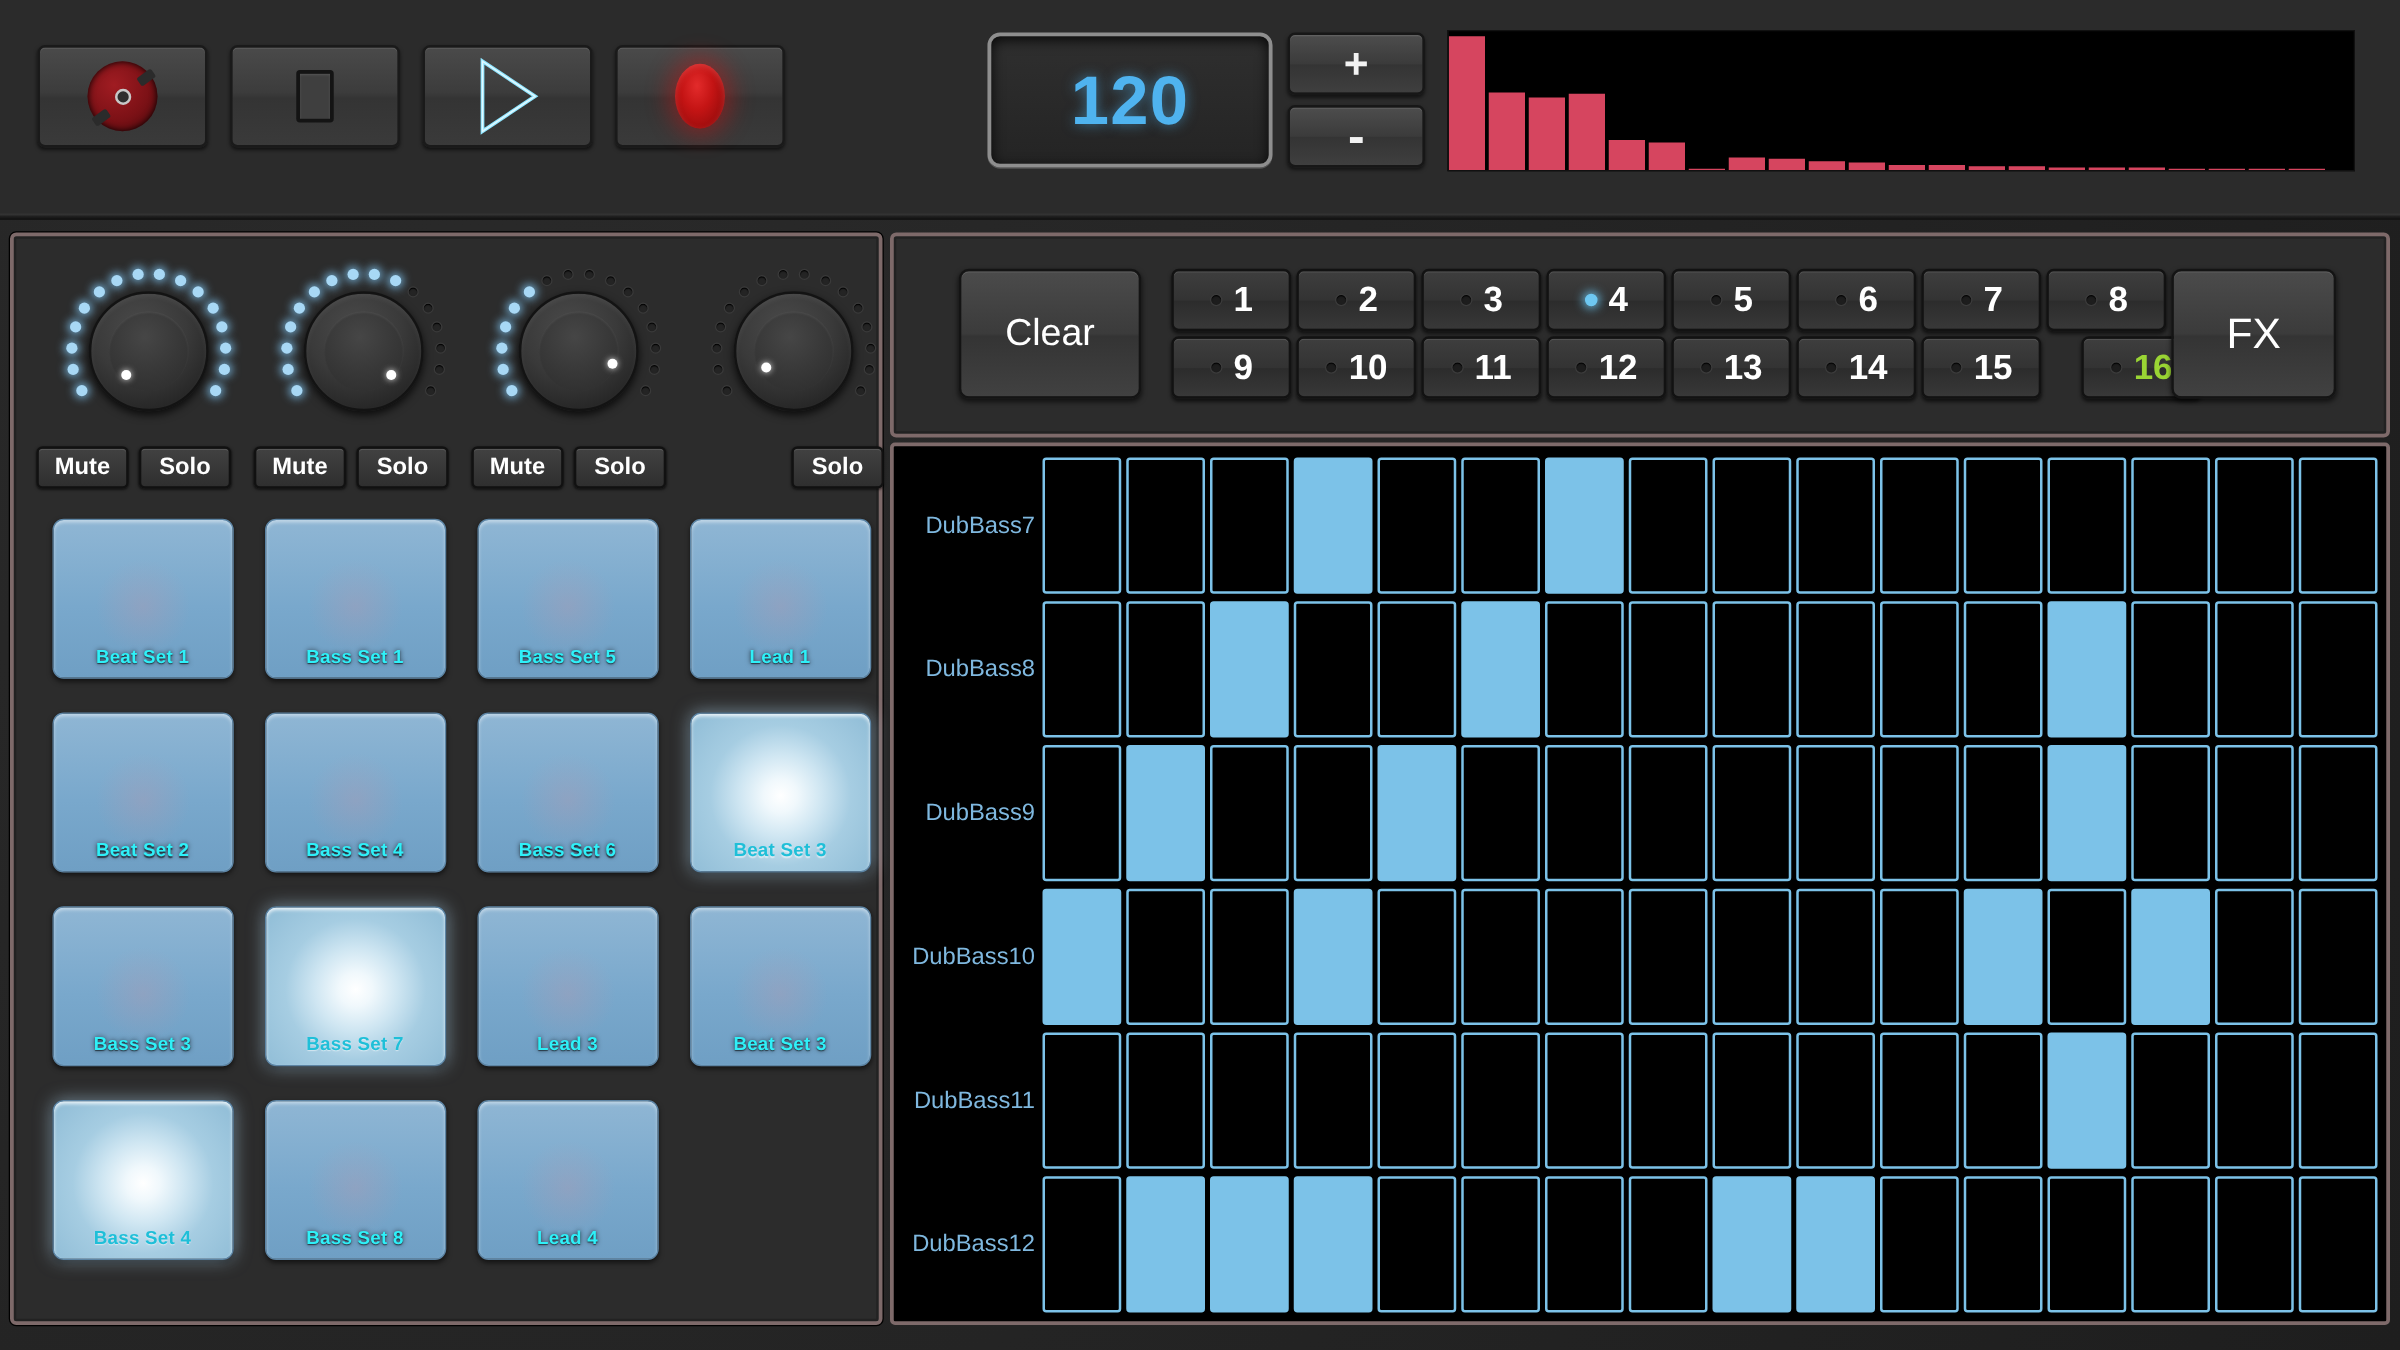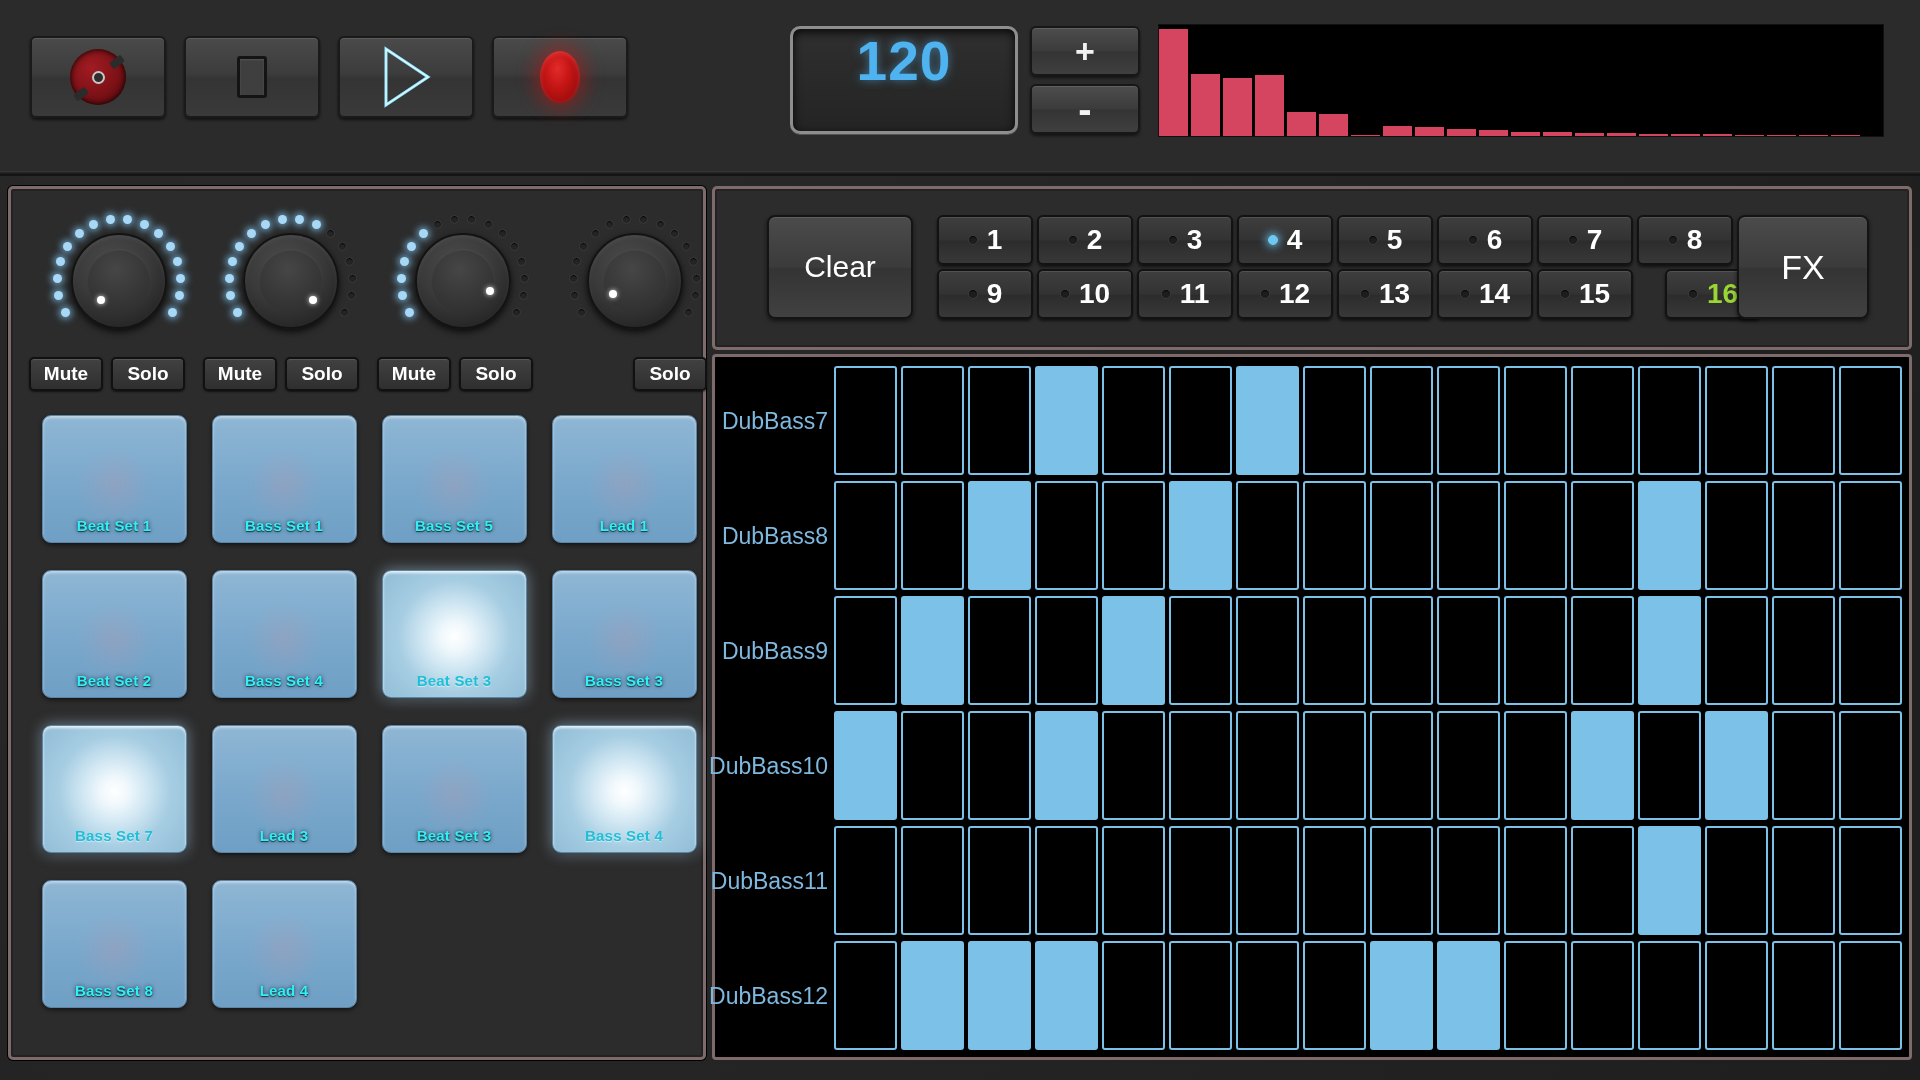--- a/index.html
+++ b/index.html
@@ -73,21 +73,21 @@
     box-shadow: 0 0 18px 6px rgba(200,20,20,.45), inset 0 2px 5px rgba(255,130,130,.35);
   }
 
   
   .bpm-display {
     position: absolute; left: 790px; top: 26px;
     width: 228px; height: 108px; border-radius: 10px;
     background: linear-gradient(#2f2f2f, #242424);
     border: 3px solid #8e8e8e;
     box-shadow: inset 0 3px 10px rgba(0,0,0,.85), 0 1px 0 #555;
-    display: flex; align-items: flex-start; justify-content: center;
+    display: flex; align-items: center; justify-content: center;
   }
   .bpm-value {
     font-size: 55px; font-weight: bold; color: #4fb3ef;
     letter-spacing: 1px;
     text-shadow: 0 0 10px rgba(79,179,239,.55);
     font-family: "Liberation Sans", sans-serif;
   }
 
   .bpm-steppers {
     position: absolute; left: 1030px; top: 26px;
@@ -263,21 +263,21 @@
   .seq-panel {
     position: absolute; left: 0; top: 168px;
     width: 1200px; height: 706px;
     background: #000;
     border: 3px solid #7e6a6a; border-radius: 4px;
   }
   .seq-inner { position: absolute; inset: 3px; display: flex; }
   .track-col { width: 116px; flex: none; position: relative; }
   .track-name {
     position: absolute; right: 6px;
-    color: #7fb8df; font-size: 23px;
+    color: #7fb8df; font-size: 19px;
     transform: translateY(-50%);
     white-space: nowrap;
   }
   .step-area { flex: 1; position: relative; padding: 4px 2px 4px 0; }
   .step-row { display: flex; gap: 4px; }
   .step {
     flex: 1; border: 2px solid #7cc2e8; border-radius: 3px;
     background: #000; cursor: pointer;
   }
   .step.on { background: #7cc2e8; }
@@ -491,20 +491,25 @@
           <div class="pad">
             <div class="pad-label">Beat Set 2</div>
           </div>
         </div>
         <div class="pad-slot">
           <div class="pad">
             <div class="pad-label">Bass Set 4</div>
           </div>
         </div>
         <div class="pad-slot">
+          <div class="pad">
+            <div class="pad-label">Bass Set 6</div>
+          </div>
+        </div>
+        <div class="pad-slot">
           <div class="pad active">
             <div class="pad-label">Beat Set 3</div>
           </div>
         </div>
         <div class="pad-slot">
           <div class="pad">
             <div class="pad-label">Bass Set 3</div>
           </div>
         </div>
         <div class="pad-slot">

